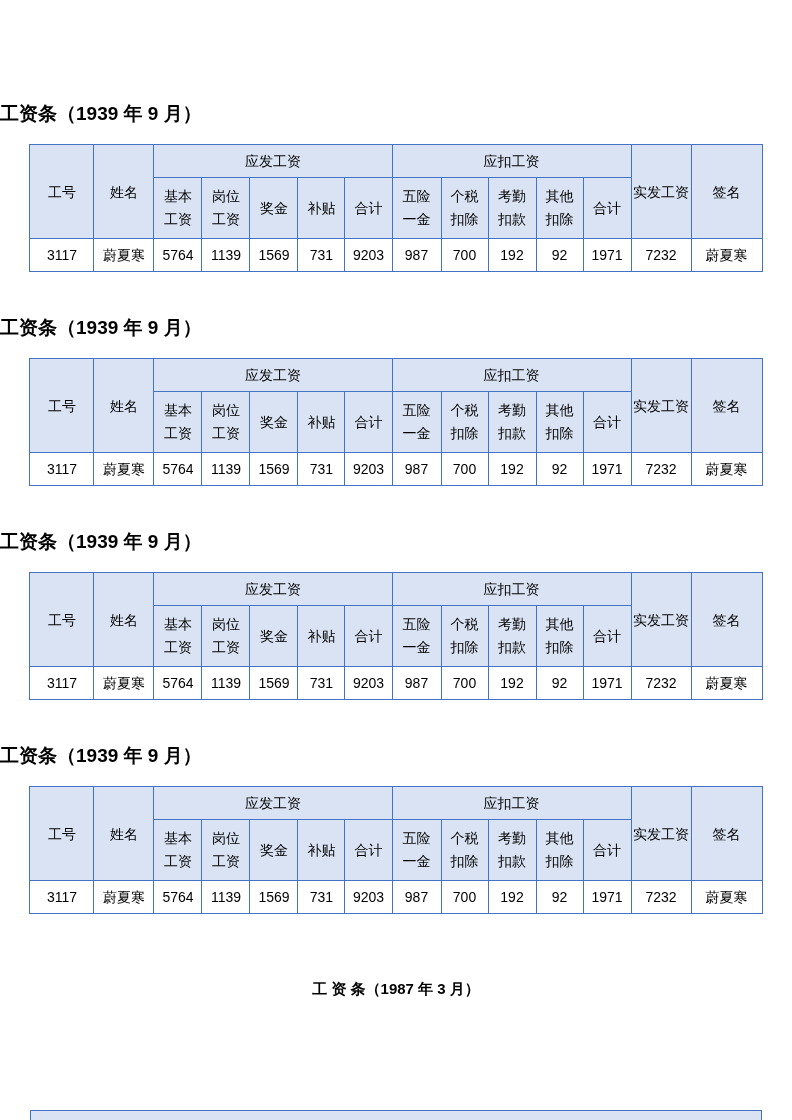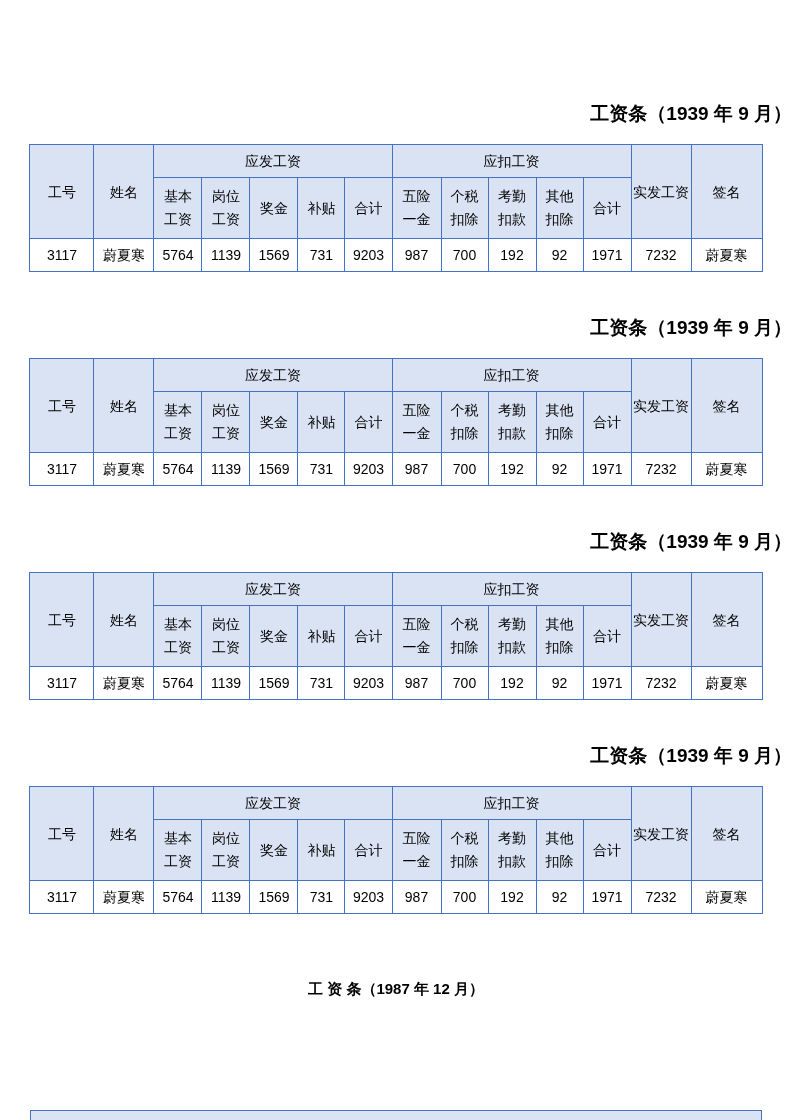--- a/index.html
+++ b/index.html
@@ -13,22 +13,22 @@
     height: 1120px;
     margin: 0 auto;
     background: #ffffff;
     overflow: hidden;
     font-family: "Liberation Sans", "DejaVu Sans", sans-serif;
     color: #000000;
   }
   .payslip-title {
     font-size: 19px;
     font-weight: bold;
-    text-align: right;
-    margin: 44px 0 18px 12px;
+    text-align: left;
+    margin: 44px 0 18px 0;
     line-height: 24px;
   }
   .payslip:first-child .payslip-title {
     margin-top: 102px;
   }
   table.payslip-table {
     width: 732px;
     margin: 0 auto;
     border-collapse: collapse;
     table-layout: fixed;
@@ -319,17 +319,17 @@
           <td>92</td>
           <td>1971</td>
           <td>7232</td>
           <td>蔚夏寒</td>
         </tr>
       </tbody>
     </table>
   </section>
 </div>
 
-  <div class="next-title">工 资 条（1987 年 12 月）</div>
+  <div class="next-title">工 资 条（1987 年 3 月）</div>
 
   <div class="table-strip"></div>
 
 </div>
 
 </body></html>

